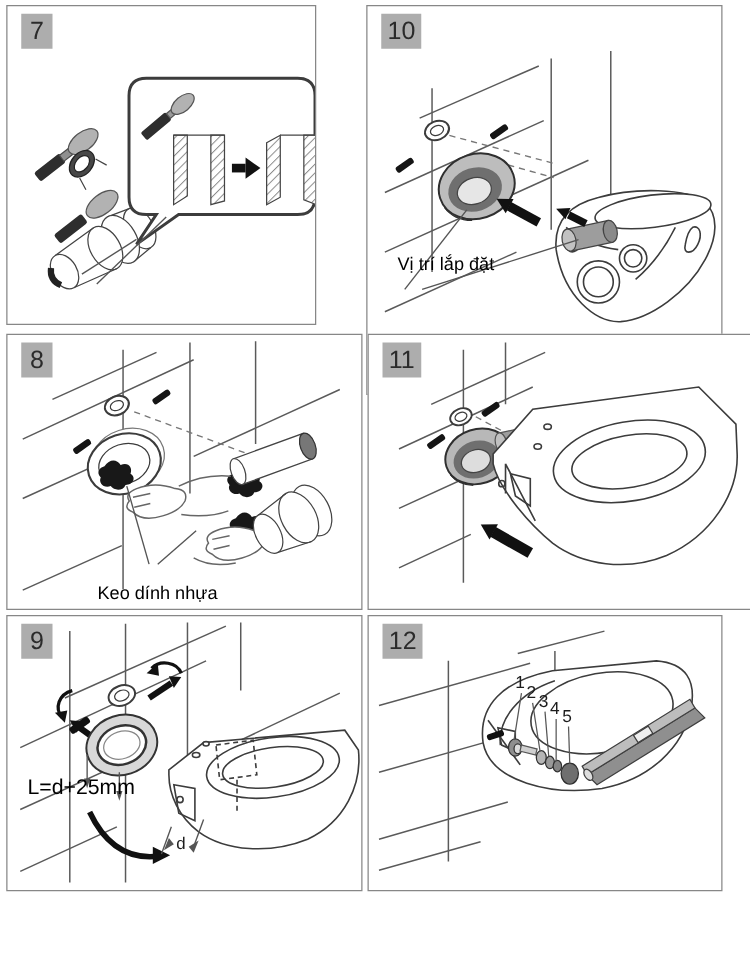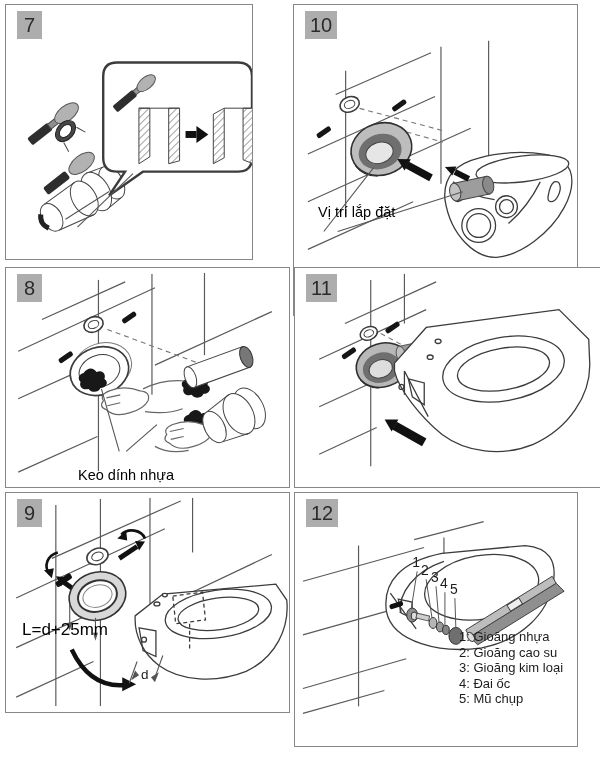--- a/index.html
+++ b/index.html
@@ -317,21 +317,21 @@
         <line x1="132" y1="170" x2="124" y2="192"></line>
         <line x1="158" y1="164" x2="150" y2="186"></line>
         <polygon points="126,189 134,184 130,179" fill="#555" stroke="none"></polygon>
         <polygon points="154,181 146,186 150,191" fill="#555" stroke="none"></polygon>
       </g>
     </svg>
     <div class="formula">L=d+25mm</div>
     <div class="dimlabel">d</div>
   </section>
 
-  <section class="panel" style="left:294px;top:492px;width:284px;height:255px;">
+  <section class="panel" style="left:294px;top:492px;width:284px;height:221px;">
     <div class="badge">12</div>
     <svg viewBox="0 0 284 221">
       <g stroke="#5a5a5a" stroke-width="1.2">
         <line x1="8" y1="72" x2="130" y2="38"></line>
         <line x1="8" y1="126" x2="100" y2="100"></line>
         <line x1="8" y1="180" x2="112" y2="150"></line>
         <line x1="8" y1="205" x2="90" y2="182"></line>
         <line x1="64" y1="36" x2="64" y2="198"></line>
         <line x1="120" y1="30" x2="190" y2="12"></line>
         <line x1="150" y1="28" x2="150" y2="48"></line>
@@ -367,22 +367,15 @@
         <text x="146" y="79">4</text>
         <text x="156" y="85">5</text>
       </g>
       <g>
         <path d="M176,128 L263,74 L271,82 L184,136 Z" fill="#8f8f8f" stroke="#3f3f3f"></path>
         <path d="M176,128 L263,74 L259,67 L172,121 Z" fill="#bdbdbd" stroke="#3f3f3f"></path>
         <ellipse cx="177" cy="128" rx="3" ry="5" transform="rotate(-32 177 128)" fill="#ddd" stroke="#3f3f3f"></ellipse>
         <rect x="214" y="92" width="14" height="7" transform="rotate(-32 221 95)" fill="#eee" stroke="#3f3f3f"></rect>
       </g>
     </svg>
-    <div class="legend">
-      <div>1: Gioăng nhựa</div>
-      <div>2: Gioăng cao su</div>
-      <div>3: Gioăng kim loại</div>
-      <div>4: Đai ốc</div>
-      <div>5: Mũ chụp</div>
-    </div>
   </section>
 
 </div>
 
 </body></html>

